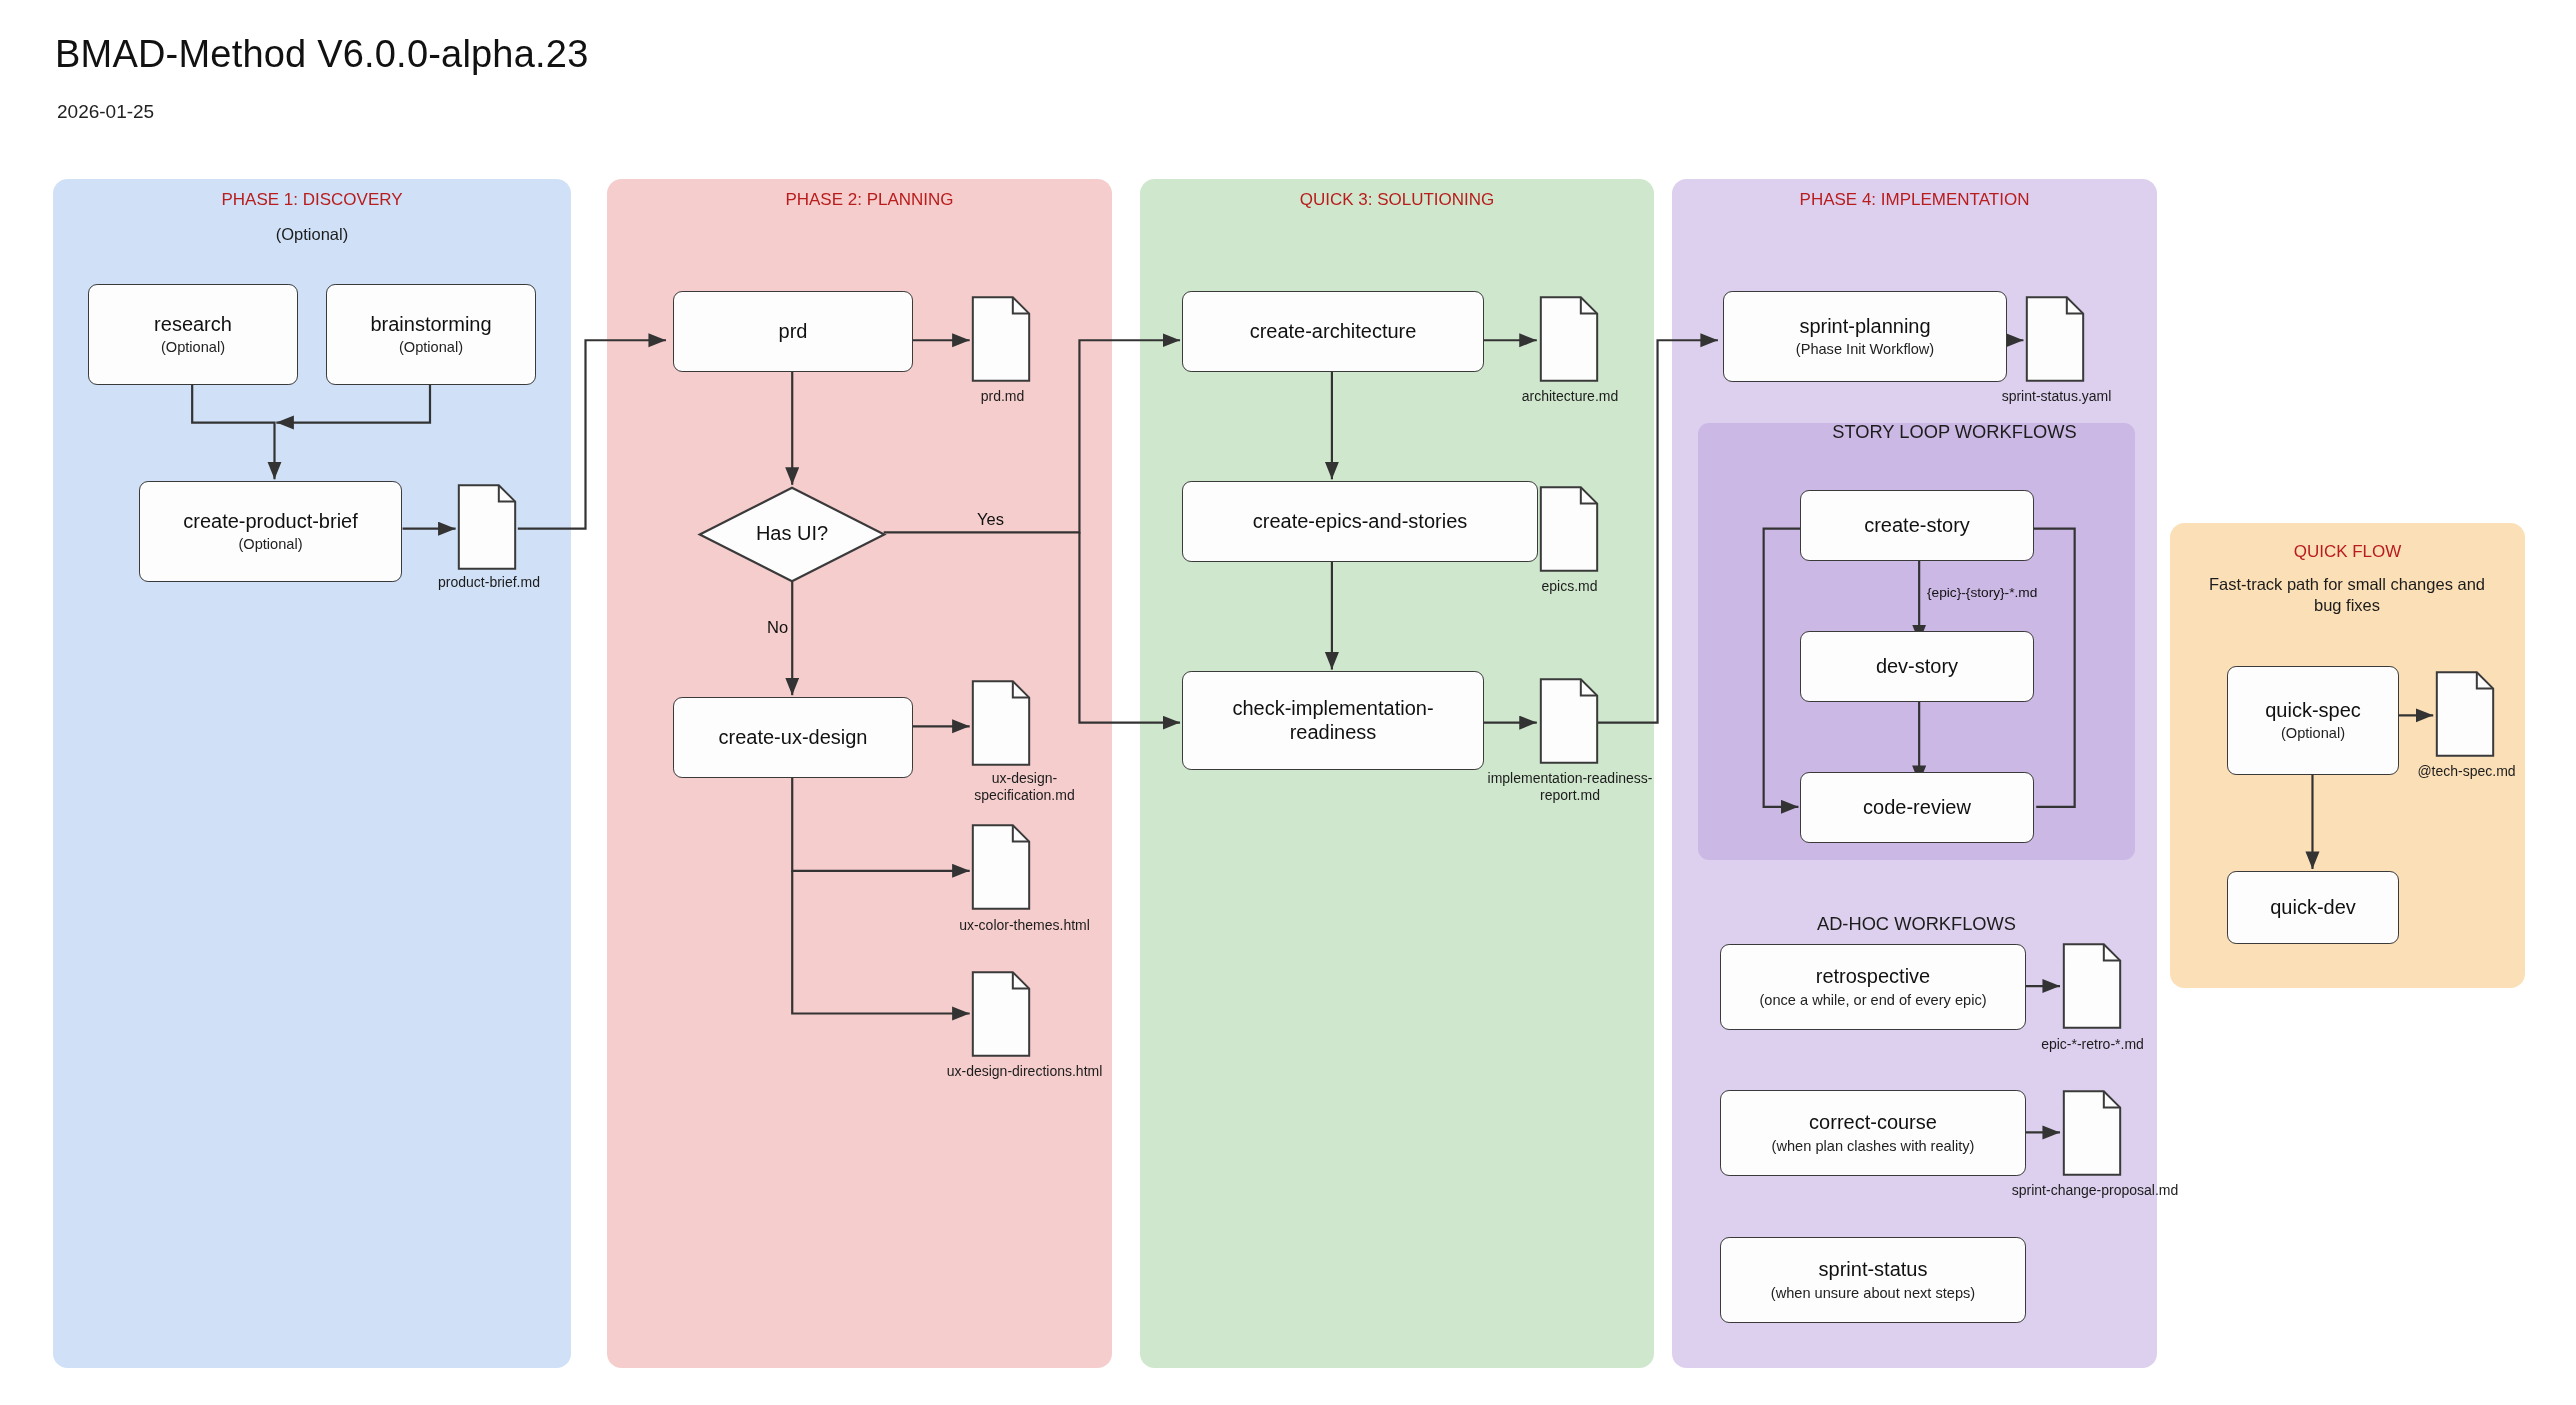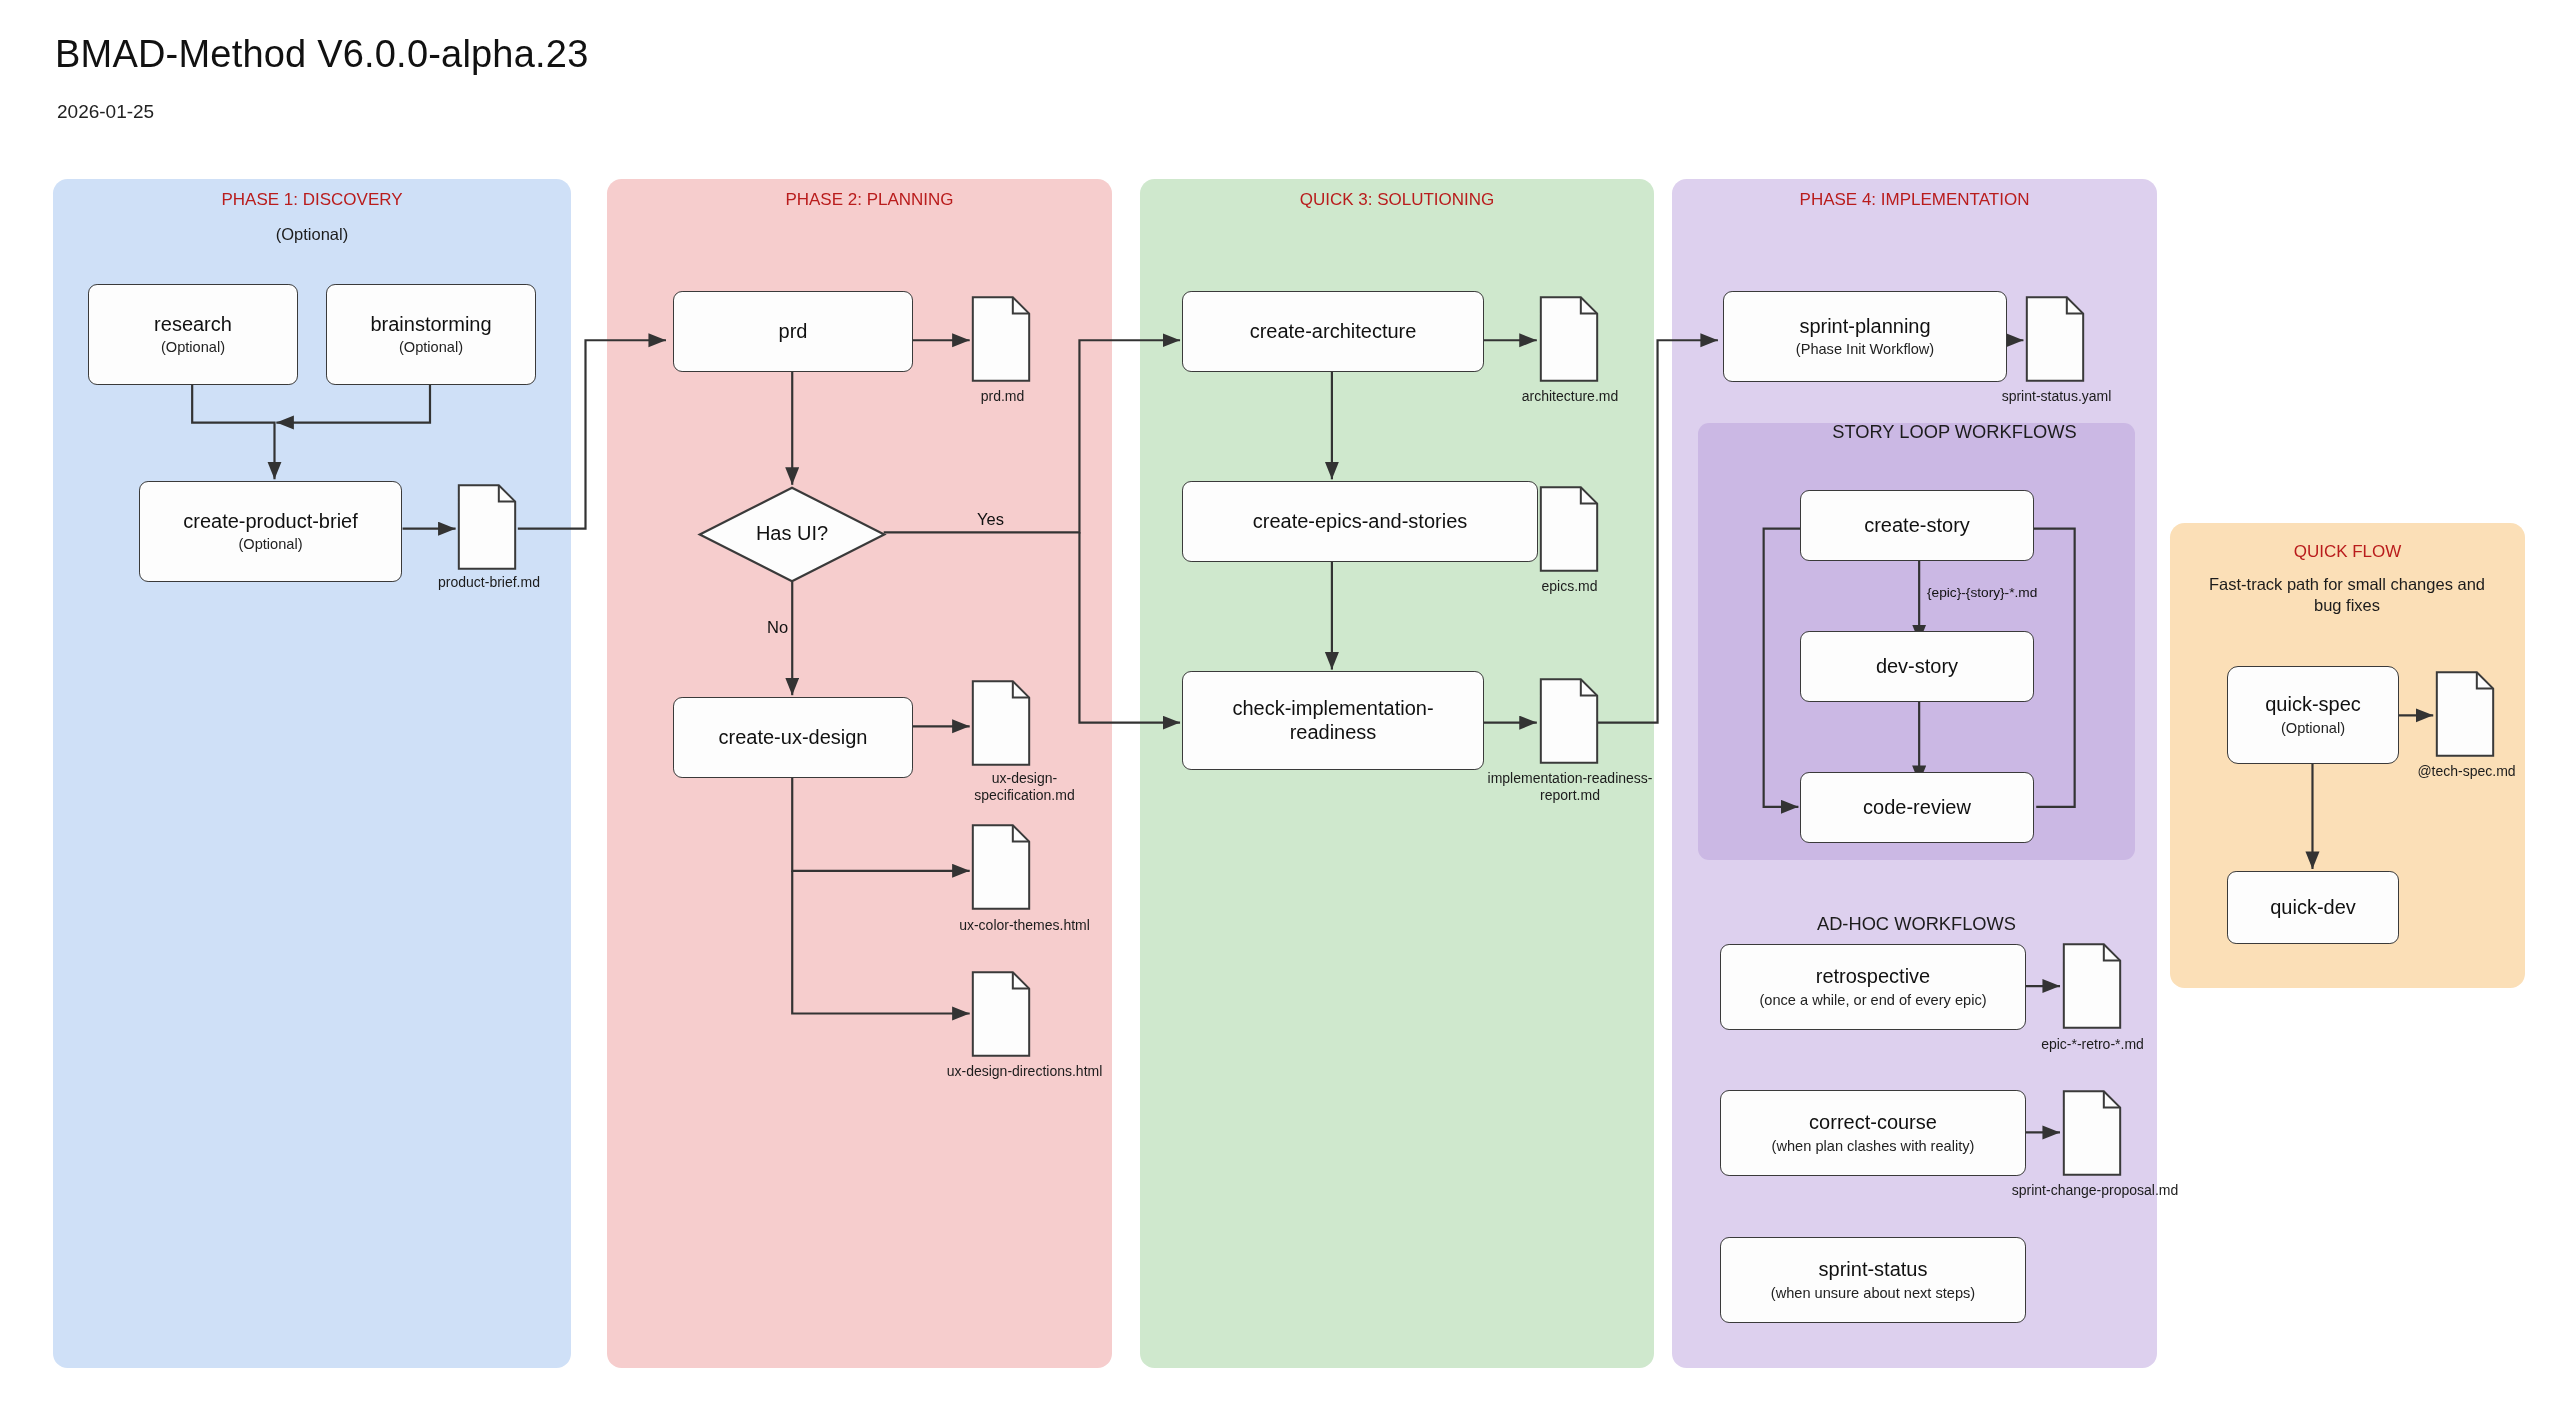--- a/index.html
+++ b/index.html
@@ -376,21 +376,21 @@
       <path d="M46,2 V20 H64" fill="none" stroke="#3a3a3a" stroke-width="2.2"></path>
     </svg>
   </div>
   <div class="file-label" style="left:1998px; top:1182px; width:194px;">sprint-change-proposal.md</div>
 
   <div class="node" style="left:1720px; top:1237px; width:306px; height:86px;">
     <div class="main">sprint-status</div>
     <div class="sub">(when unsure about next steps)</div>
   </div>
 
-  <div class="node" style="left:2227px; top:666px; width:172px; height:98px;border-radius:11px;">
+  <div class="node" style="left:2227px; top:666px; width:172px; height:109px;">
     <div class="main">quick-spec</div>
     <div class="sub">(Optional)</div>
   </div>
 
   <div class="file" style="left:2435px; top:670px;">
     <svg width="60" height="88" viewBox="0 0 66 96">
       <path d="M2,2 H46 L64,20 V94 H2 Z" fill="#fdfdfd" stroke="#3a3a3a" stroke-width="2.2"></path>
       <path d="M46,2 V20 H64" fill="none" stroke="#3a3a3a" stroke-width="2.2"></path>
     </svg>
   </div>

